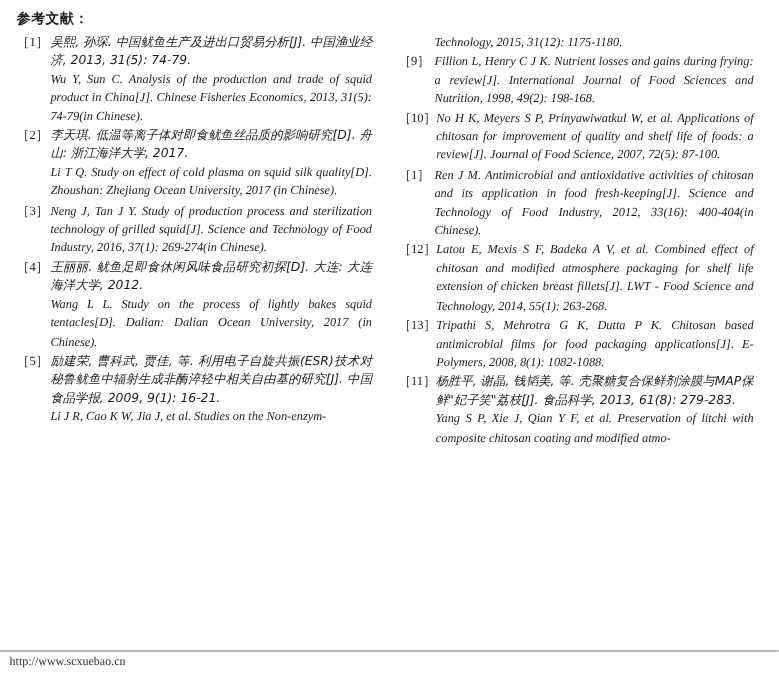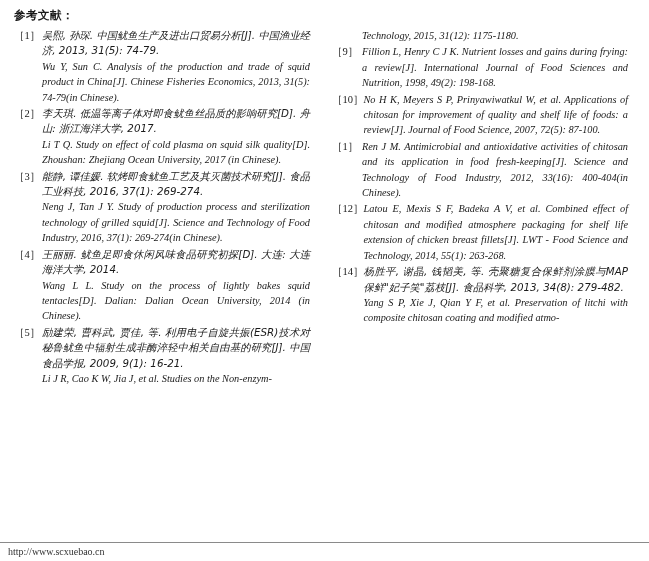--- a/index.html
+++ b/index.html
@@ -111,30 +111,29 @@
         <div class="ref-num">［2］</div>
         <div class="ref-body">
           <p class="cn">李天琪. 低温等离子体对即食鱿鱼丝品质的影响研究[D]. 舟山: 浙江海洋大学, 2017.</p>
           <p>Li T Q. Study on effect of cold plasma on squid silk quality[D]. Zhoushan: Zhejiang Ocean University, 2017 (in Chinese).</p>
         </div>
       </div>
 
       <div class="ref">
         <div class="ref-num">［3］</div>
         <div class="ref-body">
-          <p class="cn">能静, 谭佳媛. 软烤即食鱿鱼工艺及其灭菌技术研究[J]. 食品工业科技, 2016, 37(1): 269-274.</p>
           <p>Neng J, Tan J Y. Study of production process and sterilization technology of grilled squid[J]. Science and Technology of Food Industry, 2016, 37(1): 269-274(in Chinese).</p>
         </div>
       </div>
 
       <div class="ref">
         <div class="ref-num">［4］</div>
         <div class="ref-body">
-          <p class="cn">王丽丽. 鱿鱼足即食休闲风味食品研究初探[D]. 大连: 大连海洋大学, 2014.</p>
-          <p>Wang L L. Study on the process of lightly bakes squid tentacles[D]. Dalian: Dalian Ocean University, 2014 (in Chinese).</p>
+          <p class="cn">王丽丽. 鱿鱼足即食休闲风味食品研究初探[D]. 大连: 大连海洋大学, 2012.</p>
+          <p>Wang L L. Study on the process of lightly bakes squid tentacles[D]. Dalian: Dalian Ocean University, 2017 (in Chinese).</p>
         </div>
       </div>
 
       <div class="ref">
         <div class="ref-num">［5］</div>
         <div class="ref-body">
           <p class="cn">励建荣, 曹科武, 贾佳, 等. 利用电子自旋共振(ESR)技术对秘鲁鱿鱼中辐射生成非酶淬轻中相关自由基的研究[J]. 中国食品学报, 2009, 9(1): 16-21.</p>
           <p>Li J R, Cao K W, Jia J, et al. Studies on the Non-enzym-</p>
         </div>
       </div>
@@ -171,25 +170,31 @@
         </div>
       </div>
 
       <div class="ref">
         <div class="ref-num">［12］</div>
         <div class="ref-body">
           <p>Latou E, Mexis S F, Badeka A V, et al. Combined effect of chitosan and modified atmosphere packaging for shelf life extension of chicken breast fillets[J]. LWT - Food Science and Technology, 2014, 55(1): 263-268.</p>
         </div>
       </div>
 
-
-      <div class="ref">
-        <div class="ref-num">［14］</div>
-        <div class="ref-body">
-          <p class="cn">杨胜平, 谢晶, 钱韬美, 等. 壳聚糖复合保鲜剂涂膜与MAP保鲜"妃子笑"荔枝[J]. 食品科学, 2013, 34(8): 279-482.</p>
+      <div class="ref">
+        <div class="ref-num">［13］</div>
+        <div class="ref-body">
+          <p>Tripathi S, Mehrotra G K, Dutta P K. Chitosan based antimicrobial films for food packaging applications[J]. E-Polymers, 2008, 8(1): 1082-1088.</p>
+        </div>
+      </div>
+
+      <div class="ref">
+        <div class="ref-num">［11］</div>
+        <div class="ref-body">
+          <p class="cn">杨胜平, 谢晶, 钱韬美, 等. 壳聚糖复合保鲜剂涂膜与MAP保鲜"妃子笑"荔枝[J]. 食品科学, 2013, 61(8): 279-283.</p>
           <p>Yang S P, Xie J, Qian Y F, et al. Preservation of litchi with composite chitosan coating and modified atmo-</p>
         </div>
       </div>
 
     </div>
 
   </div>
 
   <div class="footer">
     <div class="footer-url">http://www.scxuebao.cn</div>

